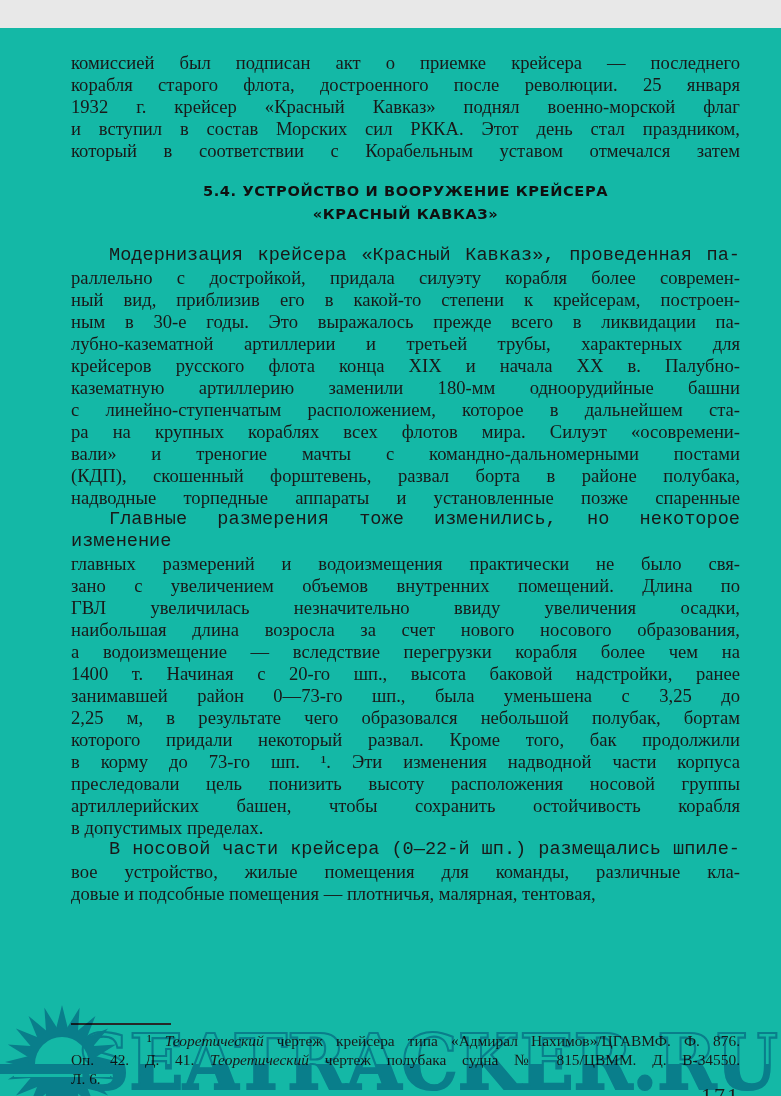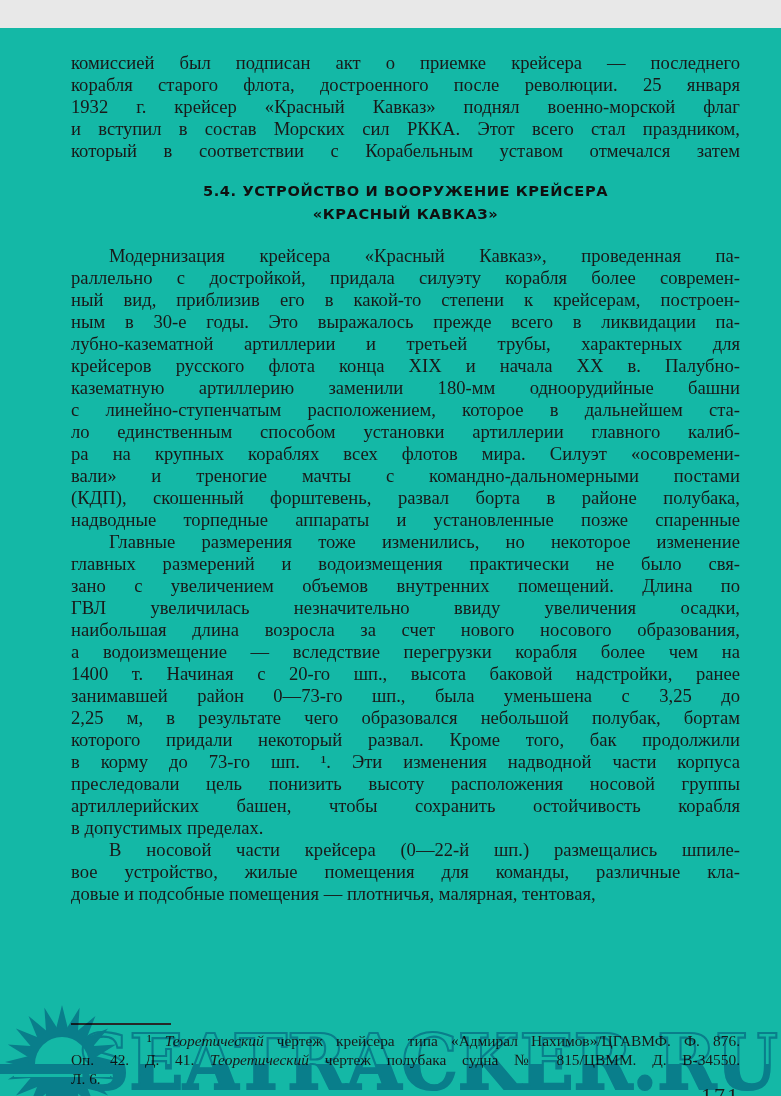--- a/index.html
+++ b/index.html
@@ -16,21 +16,21 @@
   .textcol{
     position:absolute;left:71px;top:24px;width:669px;
     font-size:18.6px;line-height:22px;
   }
   .pline{
     text-align:justify;
     text-align-last:justify;
     white-space:normal;
   }
   .pline.final{text-align-last:left;}
-  .para.indent .pline:first-child{text-indent:38px;}
+  .para.indent .pline:first-child{text-indent:38px;font-family:Liberation Mono, monospace;}
   .heading{
     margin:17px 0 20px 0;
     text-align:center;
     font-family:"DejaVu Sans","Liberation Sans",sans-serif;
     font-weight:bold;
     font-size:14.6px;
     line-height:23px;
     letter-spacing:0.6px;
     color:#101010;
   }
@@ -63,39 +63,38 @@
 </head>
 <body>
 
 <div class="page">
 
   <div class="textcol">
     <div class="para">
         <div class="pline">комиссией был подписан акт о приемке крейсера — последнего</div>
         <div class="pline">корабля старого флота, достроенного после революции. 25 января</div>
         <div class="pline">1932 г. крейсер «Красный Кавказ» поднял военно-морской флаг</div>
-        <div class="pline">и вступил в состав Морских сил РККА. Этот всего стал праздником,</div>
+        <div class="pline">и вступил в состав Морских сил РККА. Этот день стал праздником,</div>
         <div class="pline">который в соответствии с Корабельным уставом отмечался затем</div>
       </div>
 
     <div class="heading">
       <div>5.4. УСТРОЙСТВО И ВООРУЖЕНИЕ КРЕЙСЕРА</div>
       <div>«КРАСНЫЙ КАВКАЗ»</div>
     </div>
 
     <div class="para indent">
         <div class="pline">Модернизация крейсера «Красный Кавказ», проведенная па-</div>
         <div class="pline">раллельно с достройкой, придала силуэту корабля более современ-</div>
         <div class="pline">ный вид, приблизив его в какой-то степени к крейсерам, построен-</div>
         <div class="pline">ным в 30-е годы. Это выражалось прежде всего в ликвидации па-</div>
         <div class="pline">лубно-казематной артиллерии и третьей трубы, характерных для</div>
         <div class="pline">крейсеров русского флота конца XIX и начала XX в. Палубно-</div>
         <div class="pline">казематную артиллерию заменили 180-мм одноорудийные башни</div>
         <div class="pline">с линейно-ступенчатым расположением, которое в дальнейшем ста-</div>
-        <div class="pline">ло единственным способом установки артиллерии главного калиб-</div>
         <div class="pline">ра на крупных кораблях всех флотов мира. Силуэт «осовремени-</div>
         <div class="pline">вали» и треногие мачты с командно-дальномерными постами</div>
         <div class="pline">(КДП), скошенный форштевень, развал борта в районе полубака,</div>
         <div class="pline">надводные торпедные аппараты и установленные позже спаренные</div>
       </div>
     <div class="para indent">
         <div class="pline">Главные размерения тоже изменились, но некоторое изменение</div>
         <div class="pline">главных размерений и водоизмещения практически не было свя-</div>
         <div class="pline">зано с увеличением объемов внутренних помещений. Длина по</div>
         <div class="pline">ГВЛ увеличилась незначительно ввиду увеличения осадки,</div>

